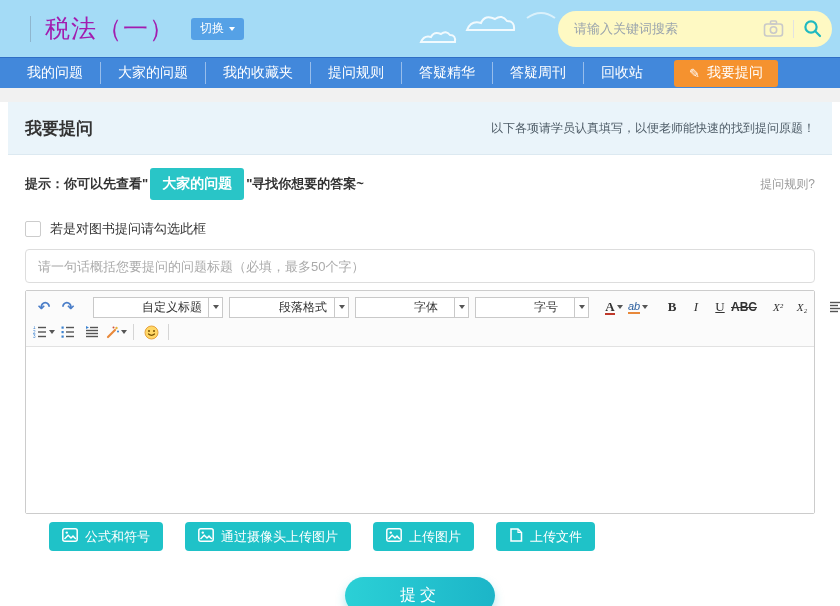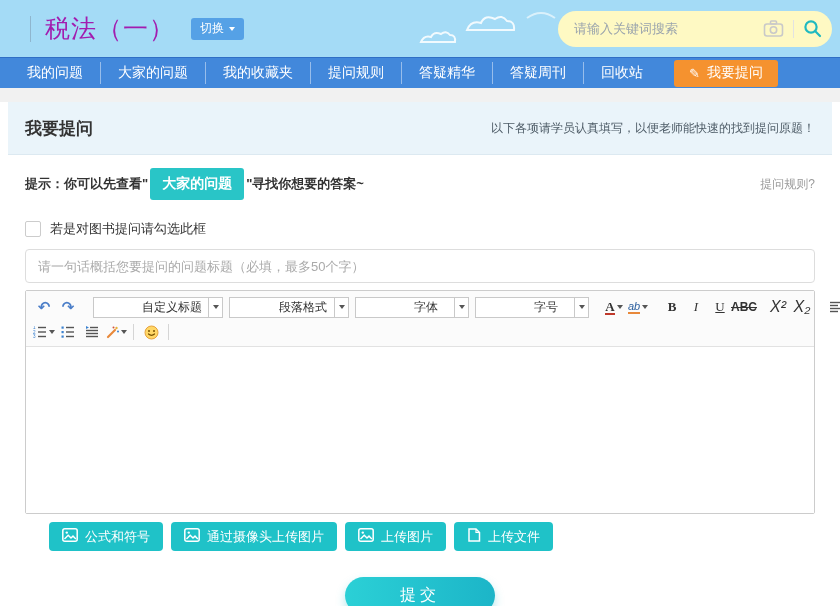--- a/index.html
+++ b/index.html
@@ -72,27 +72,27 @@
   .tb-select { display:inline-flex; align-items:stretch; border:1px solid #c9c9c9;
     background:#fff; height:21px; margin:0 3px; font-size:12px; color:#333; cursor:pointer;padding-left:42px; }
   .tb-select .lbl { display:flex; align-items:center; justify-content:center; padding:0 6px; }
   .tb-select .car { width:14px; border-left:1px solid #c9c9c9; display:flex;
     align-items:center; justify-content:center; }
   .g-undo { font-size:15px; font-weight:bold; color:#4B7EC8; }
   .g-b { font-weight:bold; font-family:"Liberation Serif",serif; }
   .g-i { font-style:italic; font-family:"Liberation Serif",serif; }
   .g-u { text-decoration:underline; font-family:"Liberation Serif",serif; }
   .g-abc { font-size:12px; text-decoration:line-through; font-weight:bold; }
-  .g-sup,.g-sub { font-size:16px; font-family:Liberation Sans, sans-serif; font-style:italic; }
+  .g-sup,.g-sub { font-size:11px; font-family:Liberation Serif, serif; font-style:italic; }
   .g-a { font-weight:bold; font-family:"Liberation Serif",serif; border-bottom:2px solid #c0392b; line-height:1; }
   .g-ab { font-size:11px; font-style:italic; color:#2c5f9e; border-bottom:2px solid #e8883a; line-height:1.1; }
   .editor-area { height:166px; background:#fff; outline:none; }
 
   
-  .upload-row { margin-top:8px; display:flex; gap:8px;padding-left:24px; }
+  .upload-row { margin-top:8px; display:flex; gap:22px;padding-left:24px; }
   .upload-btn { background:#1FC2C8; color:#fff; border:none; border-radius:4px; height:29px;
     padding:0 13px; display:inline-flex; align-items:center; gap:7px; font-size:13px; cursor:pointer; }
   .submit-row { display:flex; justify-content:center; margin-top:26px; padding-bottom:16px; }
   .submit-btn { width:150px; height:37px; border:none; border-radius:19px; color:#fff;
     font-size:16px; letter-spacing:4px; cursor:pointer;
     background:linear-gradient(90deg,#2BD0D6,#1CB5C8);
     box-shadow:0 5px 10px rgba(40,190,200,.35); }
 </style>
 </head>
 <body>

